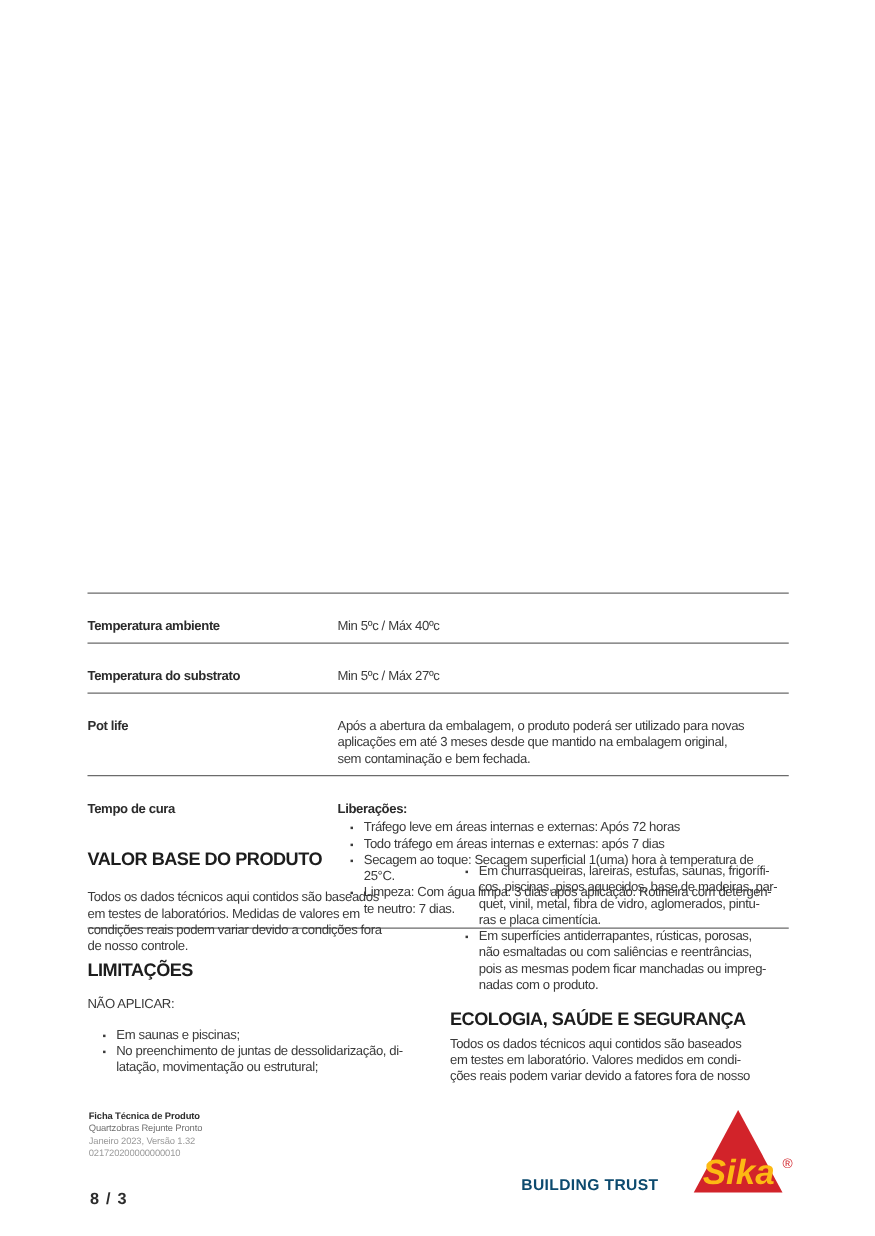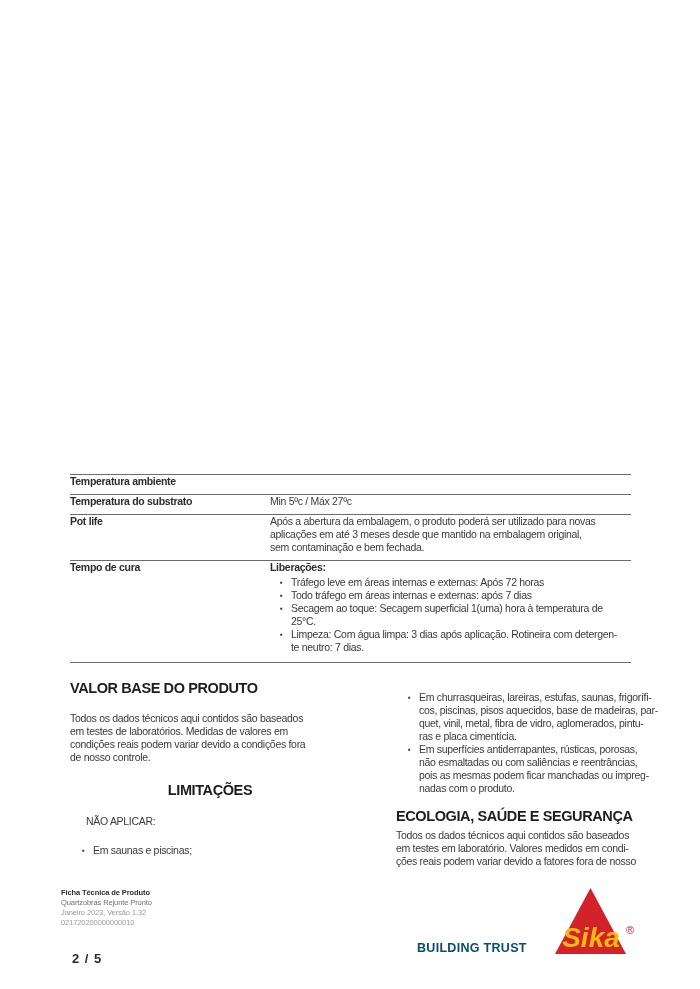--- a/index.html
+++ b/index.html
@@ -21,21 +21,21 @@
     top: 474px;
     width: 561px;
     font-size: 10.5px;
     line-height: 13px;
     letter-spacing: -0.3px;
     border-bottom: 1.5px solid #6b6b6b;
   }
   .trow {
     display: flex;
     border-top: 1.5px solid #6b6b6b;
-    padding: 0 0 6px;
+    padding: 20px 0 6px;
   }
   .tlabel {
     flex: none;
     width: 200px;
     font-weight: bold;
     color: #2c2c2c;
   }
   .tvalue { flex: 1; }
   .tvalue-heading { font-weight: bold; color: #2c2c2c; }
   ul.tbullets {
@@ -61,43 +61,42 @@
   
   .columns {
     position: absolute;
     left: 70px;
     top: 679px;
     width: 580px;
     display: flex;
     font-size: 10.5px;
     line-height: 13px;
     letter-spacing: -0.3px;
-    gap: 36px;
   }
   .col-left { flex: none; width: 280px; margin-right: 10px; }
   .col-right { flex: none; width: 285px; }
   h2.sec {
     margin: 0;
     font-size: 14.5px;
     line-height: 18px;
     font-weight: bold;
     letter-spacing: -0.4px;
     color: #1d1d1d;
   }
   .col-left h2.first { margin-bottom: 15px; }
-  .col-left h2.second { margin-top: 17px; margin-bottom: 11px; text-align: center; }
+  .col-left h2.second { margin-top: 4px; margin-bottom: 11px; }
   .col-right h2.sec { margin-top: 12px; margin-bottom: 4px; }
   .columns p { margin: 0; white-space: pre; }
-  .intro { margin: 16px; }
+  .intro { margin: 0; }
   ul.cbullets { list-style: none; margin: 12px; padding: 0; }
 
   
   .footer-info {
     position: absolute;
-    left: 61px;
+    left: 71px;
     top: 888px;
     font-size: 7.5px;
     line-height: 10px;
     letter-spacing: -0.1px;
     color: #9a9a9a;
   }
   .footer-info .doc-type { color: #2c2c2c; font-weight: bold; }
   .footer-info .product { color: #6f6f6f; }
   .page-num {
     position: absolute;
@@ -120,20 +119,21 @@
   .sika-logo { position: absolute; left: 552px; top: 884px; text-align: center; }
 </style>
 </head>
 <body>
 
 <div class="page">
 
   <div class="techtable">
     <div class="trow">
       <div class="tlabel">Temperatura ambiente</div>
+      <div class="tvalue pre">Min 5ºc / Máx 40ºc</div>
     </div>
     <div class="trow">
       <div class="tlabel">Temperatura do substrato</div>
       <div class="tvalue pre">Min 5ºc / Máx 27ºc</div>
     </div>
     <div class="trow">
       <div class="tlabel">Pot life</div>
       <div class="tvalue pre">Após a abertura da embalagem, o produto poderá ser utilizado para novas
 aplicações em até 3 meses desde que mantido na embalagem original,
 sem contaminação e bem fechada.</div>
@@ -158,20 +158,22 @@
     <div class="col-left">
       <h2 class="sec first">VALOR BASE DO PRODUTO</h2>
       <p>Todos os dados técnicos aqui contidos são baseados
 em testes de laboratórios. Medidas de valores em
 condições reais podem variar devido a condições fora
 de nosso controle.</p>
       <h2 class="sec second">LIMITAÇÕES</h2>
       <div class="intro">NÃO APLICAR:</div>
       <ul class="cbullets">
         <li>Em saunas e piscinas;</li>
+        <li>No preenchimento de juntas de dessolidarização, di-
+latação, movimentação ou estrutural;</li>
       </ul>
     </div>
     <div class="col-right">
       <ul class="cbullets">
         <li>Em churrasqueiras, lareiras, estufas, saunas, frigorífi-
 cos, piscinas, pisos aquecidos, base de madeiras, par-
 quet, vinil, metal, fibra de vidro, aglomerados, pintu-
 ras e placa cimentícia.</li>
         <li>Em superfícies antiderrapantes, rústicas, porosas,
 não esmaltadas ou com saliências e reentrâncias,
@@ -185,21 +187,21 @@
     </div>
   </div>
 
   <div class="footer-info">
     <div class="doc-type">Ficha Técnica de Produto</div>
     <div class="product">Quartzobras Rejunte Pronto</div>
     <div>Janeiro 2023, Versão 1.32</div>
     <div>021720200000000010</div>
   </div>
 
-  <div class="page-num">2 / 5</div>
+  <div class="page-num">8 / 3</div>
 
   <div class="slogan">BUILDING TRUST</div>
 
   <div class="sika-logo">
     <svg width="86" height="72" viewBox="0 0 86 72">
       <polygon points="3,70 38.5,4 74,70" fill="#D2232A"></polygon>
       <text x="39" y="63" text-anchor="middle" font-family="Liberation Sans, sans-serif" font-size="28" font-style="italic" font-weight="bold" fill="#FDB913">Sika</text>
       <text x="74" y="50" font-family="Liberation Sans, sans-serif" font-size="11" fill="#D2232A">®</text>
     </svg>
   </div>

